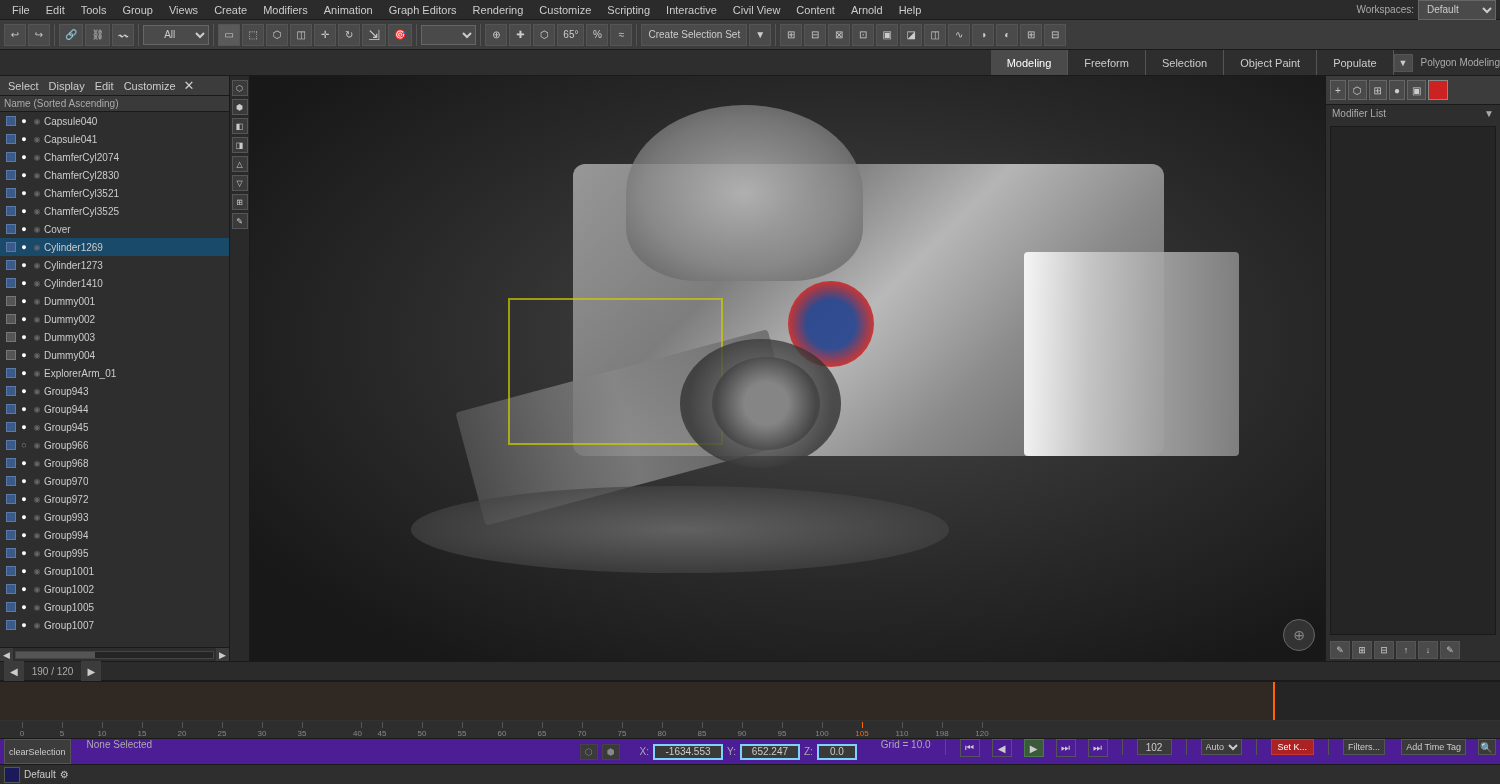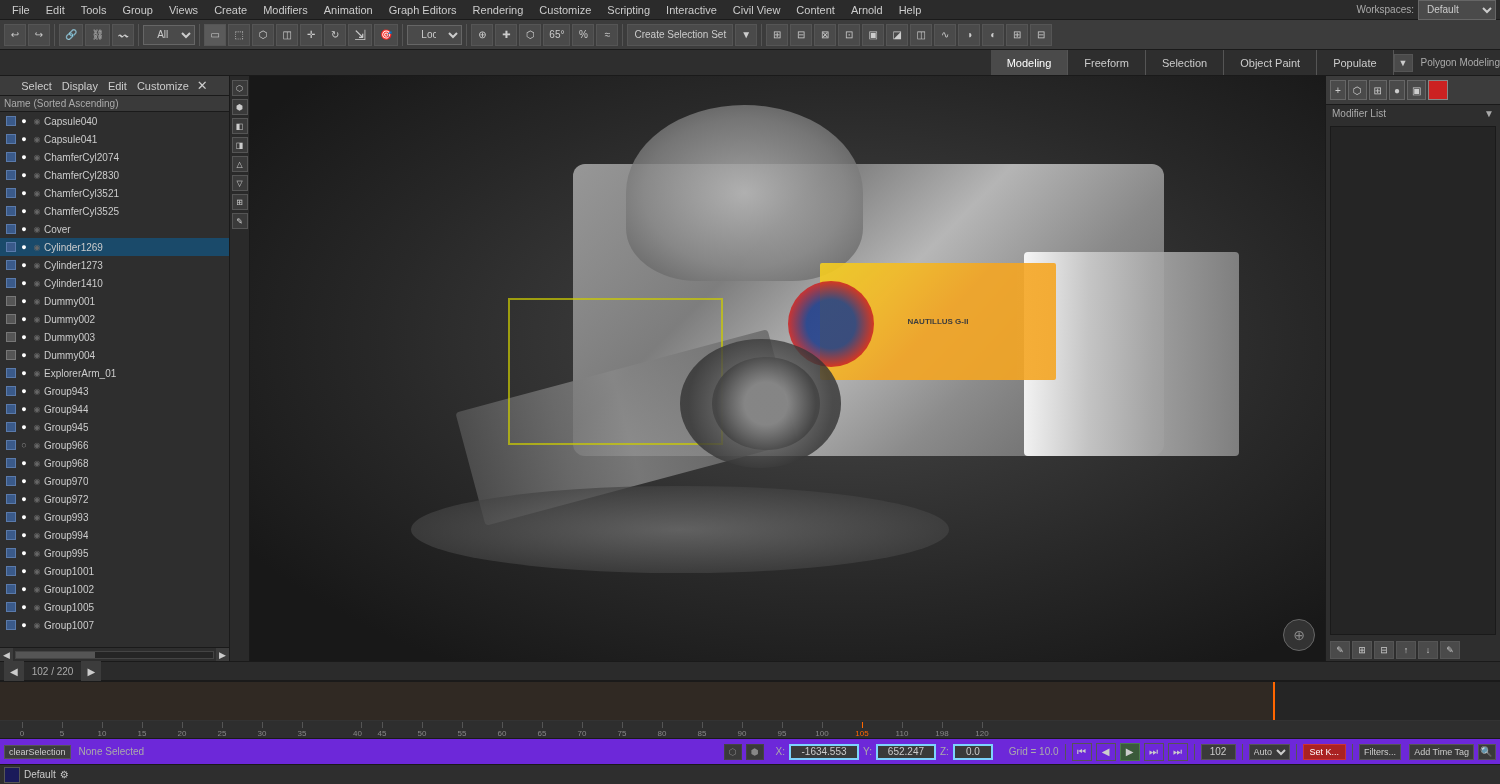--- a/index.html
+++ b/index.html
@@ -6,35 +6,35 @@
     body { width: 1500px; height: 784px; background: #3a3a3a; font-family: 'Segoe UI', Arial, sans-serif; font-size: 11px; color: #ccc; overflow: hidden; }
 
     
     #menu-bar { display: flex; align-items: center; background: #2b2b2b; height: 20px; padding: 0 4px; border-bottom: 1px solid #1a1a1a; }
     .menu-item { padding: 2px 8px; cursor: pointer; color: #ccc; font-size: 11px; white-space: nowrap; }
 
     
     #toolbar1 { display: flex; align-items: center; background: #3c3c3c; height: 30px; padding: 0 4px; border-bottom: 1px solid #1a1a1a; gap: 2px; }
     .tb-btn { background: #4a4a4a; border: 1px solid #555; color: #ccc; padding: 2px 5px; cursor: pointer; font-size: 10px; height: 22px; min-width: 22px; display: flex; align-items: center; justify-content: center; }
     .tb-separator { width: 1px; background: #555; height: 22px; margin: 0 2px; }
-    .tb-select { background: #4a4a4a; border: 1px solid #666; color: #ccc; font-size: 10px; height: 20px; padding: 0 9px; }
+    .tb-select { background: #4a4a4a; border: 1px solid #666; color: #ccc; font-size: 10px; height: 20px; padding: 0 16px; }
     .workspaces-area { margin-left: auto; display: flex; align-items: center; gap: 4px; }
     .ws-label { color: #aaa; font-size: 10px; }
     .ws-select { background: #4a4a4a; border: 1px solid #666; color: #ccc; font-size: 10px; height: 20px; padding: 0 20px 0 4px; }
 
     
     #mode-tabs { display: flex; align-items: center; background: #2e2e2e; height: 26px; border-bottom: 1px solid #1a1a1a; justify-content: flex-end; }
     .mode-tab { padding: 4px 16px; cursor: pointer; font-size: 11px; color: #ccc; border-right: 1px solid #555; height: 100%; display: flex; align-items: center; }
     .mode-tab.active { background: #4a4a4a; color: #fff; }
     .sub-label { color: #aaa; font-size: 10px; padding-left: 8px; display: flex; align-items: center; }
     .populate-arrow { background: #4a4a4a; border: 1px solid #555; padding: 2px 4px; cursor: pointer; color: #ccc; height: 18px; display: flex; align-items: center; font-size: 9px; }
 
     
     #scene-panel { width: 230px; background: #2e2e2e; border-right: 1px solid #1a1a1a; display: flex; flex-direction: column; overflow: hidden; position: relative; }
-    #scene-panel-header { display: flex; align-items: center; justify-content: center; background: #3c3c3c; padding: 2px 4px; border-bottom: 1px solid #1a1a1a; }
+    #scene-panel-header { display: flex; align-items: center; justify-content: flex-start; background: #3c3c3c; padding: 2px 4px; border-bottom: 1px solid #1a1a1a; }
     .panel-header-actions { display: flex; gap: 2px; }
     .panel-header-btn { background: none; border: none; color: #ccc; cursor: pointer; font-size: 11px; padding: 1px 4px; }
     .panel-close { color: #ccc; cursor: pointer; font-size: 13px; padding: 0 4px; }
     .scene-sort-header { background: #3a3a3a; padding: 2px 4px; border-bottom: 1px solid #1a1a1a; font-size: 10px; color: #aaa; }
     #scene-list { flex: 1; overflow-y: auto; overflow-x: hidden; }
     #scene-list::-webkit-scrollbar { width: 8px; }
     #scene-list::-webkit-scrollbar-track { background: #2e2e2e; }
     #scene-list::-webkit-scrollbar-thumb { background: #555; }
     .scene-item { display: flex; align-items: center; padding: 1px 4px; cursor: pointer; height: 18px; font-size: 11px; }
     .scene-item.selected { background: #1a4a6a; }
@@ -64,21 +64,21 @@
     #timeline { background: #2b2b2b; height: 57px; border-top: 1px solid #1a1a1a; display: flex; flex-direction: column; }
     #timeline-track { flex: 1; background: #252525; position: relative; overflow: hidden; }
     #timeline-ruler { display: flex; align-items: flex-end; background: #2e2e2e; height: 18px; overflow: hidden; border-top: 1px solid #333; }
     .ruler-mark { display: flex; flex-direction: column; align-items: center; flex-shrink: 0; }
     .ruler-tick { width: 1px; background: #555; height: 6px; }
     .ruler-label { font-size: 8px; color: #888; margin-top: 1px; }
     #frame-nav { display: flex; align-items: center; background: #2e2e2e; height: 20px; border-bottom: 1px solid #1a1a1a; }
     .fn-btn { background: #3c3c3c; border: none; color: #ccc; padding: 2px 6px; cursor: pointer; font-size: 10px; height: 20px; display: flex; align-items: center; }
 
     
-    #playback-bar { background: #6d28d9; height: 26px; display: flex; align-items: center; padding: 0 4px; border-top: 1px solid #1a1a1a; gap: 4px; }
+    #playback-bar { background: #4c1d95; height: 26px; display: flex; padding: 0 4px; border-top: 1px solid #1a1a1a; gap: 12px; }
     .pb-btn { background: none; border: 1px solid #555; color: #ccc; font-size: 10px; width: 20px; height: 18px; display: flex; align-items: center; justify-content: center; cursor: pointer; }
     .pb-input { background: #3a3a3a; border: 1px solid #555; color: #ccc; width: 35px; height: 16px; font-size: 10px; text-align: center; }
     .pb-sep { width: 1px; height: 16px; background: #555; margin: 0 2px; }
     .clear-sel-btn { background: #3c3c3c; border: 1px solid #555; color: #ccc; font-size: 9px; padding: 1px 4px; cursor: pointer; white-space: nowrap; }
     .none-sel { font-size: 10px; color: #aaa; margin-left: 4px; }
     .coord-area { display: flex; align-items: center; gap: 4px; margin-left: 8px; }
     .coord-label { font-size: 10px; color: #aaa; }
     .coord-input { background: #3a3a3a; border: 2px solid #7dd3fc; color: #ccc; width: 60px; height: 16px; font-size: 10px; text-align: center; }
     .grid-area { margin-left: 12px; font-size: 10px; color: #aaa; }
 
@@ -586,23 +586,20 @@
       <div class="viewport-3d" style="width:100%; height:100%; position:absolute; top:0; left:0;">
 
         <div style="width:100%; height:100%; background:radial-gradient(ellipse at 55% 45%, #5a5a5a 0%, #3a3a3a 25%, #282828 55%, #181818 85%); position:relative; overflow:hidden;">
 
           <div style="position:absolute; top:15%; left:30%; width:55%; height:50%; background:linear-gradient(135deg, #aaa 0%, #888 30%, #ccc 50%, #999 70%, #666 100%); border-radius:12px; opacity:0.85;"></div>
 
           <div style="position:absolute; top:5%; left:35%; width:22%; height:30%; background:radial-gradient(ellipse, #bbb 0%, #888 60%, #555 100%); border-radius:50% 50% 30% 30%; opacity:0.8;"></div>
 
           <div style="position:absolute; top:30%; left:72%; width:20%; height:35%; background:linear-gradient(90deg, #fff 0%, #ccc 30%, #aaa 60%, #888 100%); border-radius:4px; opacity:0.9;"></div>
 
-          <div style="position:absolute; top:32%; left:53%; width:22%; height:20%; background:linear-gradient(135deg, #f5d020 0%, #f5a623 50%); border-radius:2px; display:flex; align-items:center; justify-content:center; opacity:0.9;">
-            <span style="font-size:8px; font-weight:bold; color:#333; text-align:center; white-space:nowrap; overflow:hidden; text-overflow:ellipsis; padding:2px;">NAUTILLUS G-II</span>
-          </div>
 
           <div style="position:absolute; top:35%; left:50%; width:8%; padding-bottom:8%; background:radial-gradient(circle, #1a3a8a 40%, #cc2222 70%, #1a3a8a 100%); border-radius:50%; opacity:0.85;"></div>
 
           <div style="position:absolute; top:50%; left:20%; width:30%; height:20%; background:linear-gradient(90deg, #555 0%, #777 30%, #888 50%, #666 100%); border-radius:4px; transform:rotate(-15deg); opacity:0.8;"></div>
 
           <div style="position:absolute; top:38%; left:24%; width:20%; height:25%; border:2px solid #cccc00; opacity:0.7;"></div>
 
           <div style="position:absolute; bottom:15%; left:15%; width:50%; height:15%; background:radial-gradient(ellipse at 50% 50%, #777 0%, #444 70%); border-radius:50%; opacity:0.7;"></div>
 
           <div style="position:absolute; top:45%; left:40%; width:15%; height:22%; background:radial-gradient(circle, #666 30%, #333 70%); border-radius:50%; opacity:0.8;"></div>
@@ -635,21 +632,21 @@
         <button class="mod-icon-btn">↓</button>
         <button class="mod-icon-btn">✎</button>
       </div>
     </div>
   </div>
 
   <div id="bottom-area">
 
     <div id="frame-nav" style="display:flex; align-items:center; background:#2b2b2b; height:20px; border-top:1px solid #1a1a1a; padding:0 4px;">
       <button class="fn-btn">◀</button>
-      <span style="font-size:10px; color:#aaa; padding:0 8px;">102 / 220</span>
+      <span style="font-size:10px; color:#aaa; padding:0 8px;">190 / 120</span>
       <button class="fn-btn">▶</button>
     </div>
 
     <div id="timeline">
       <div id="timeline-track">
         <div class="timeline-progress"></div>
       </div>
       <div id="timeline-ruler">
         <div style="display:flex; align-items:flex-end; width:100%; padding: 0 2px;">
           <div class="ruler-mark" style="width:40px;">

